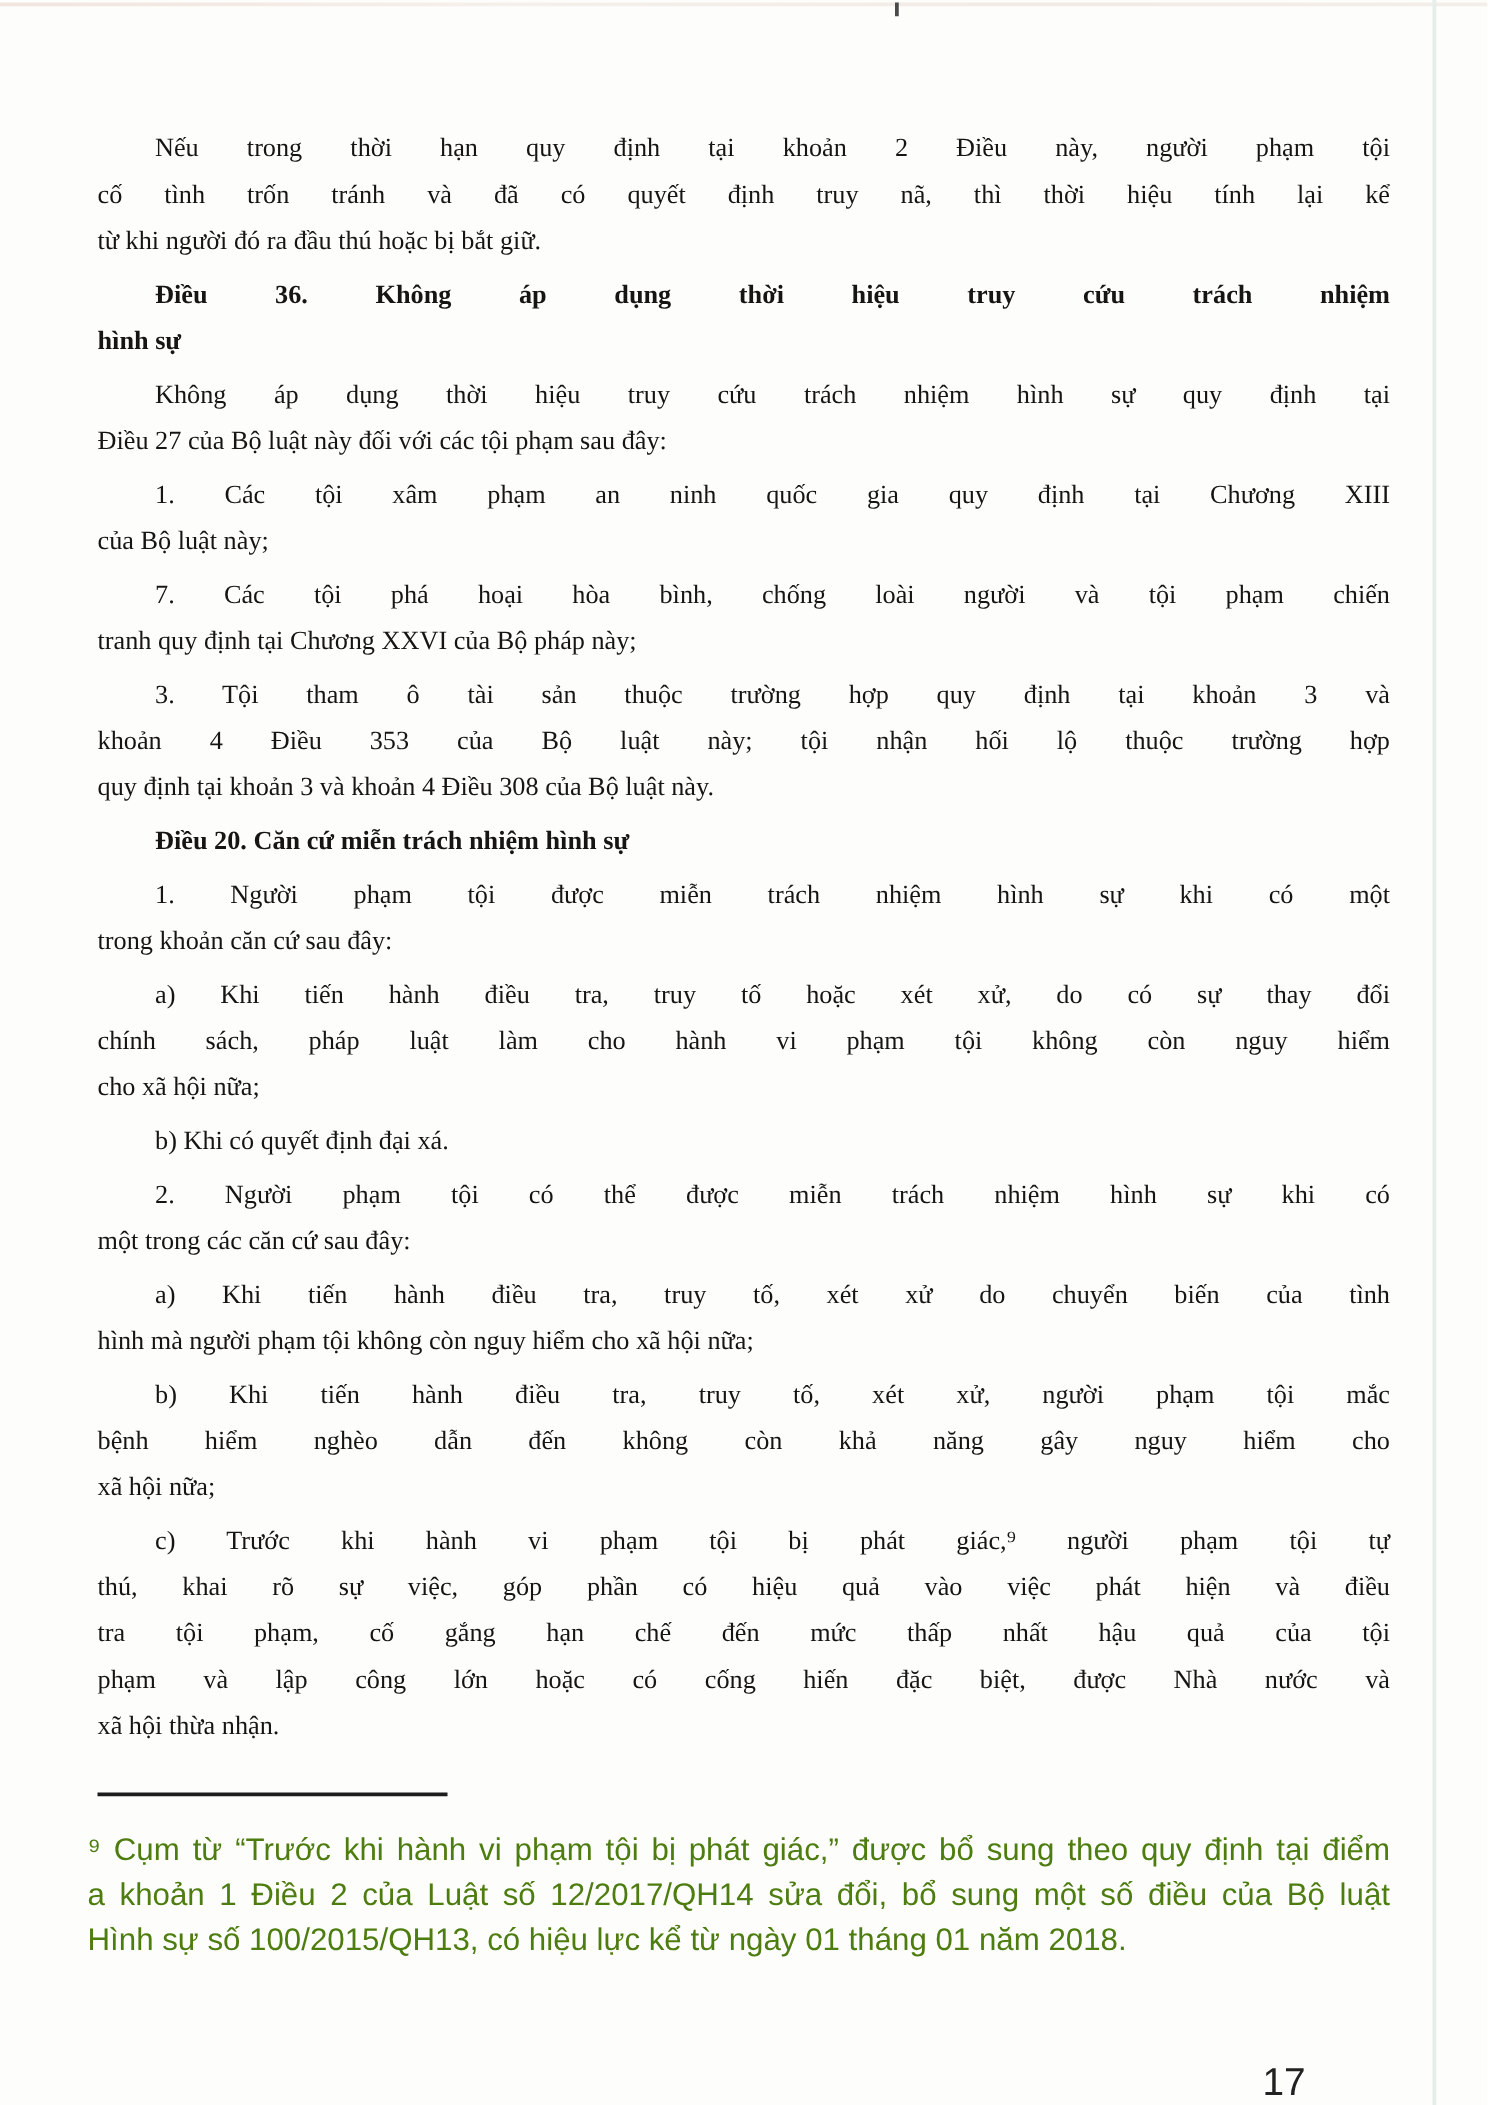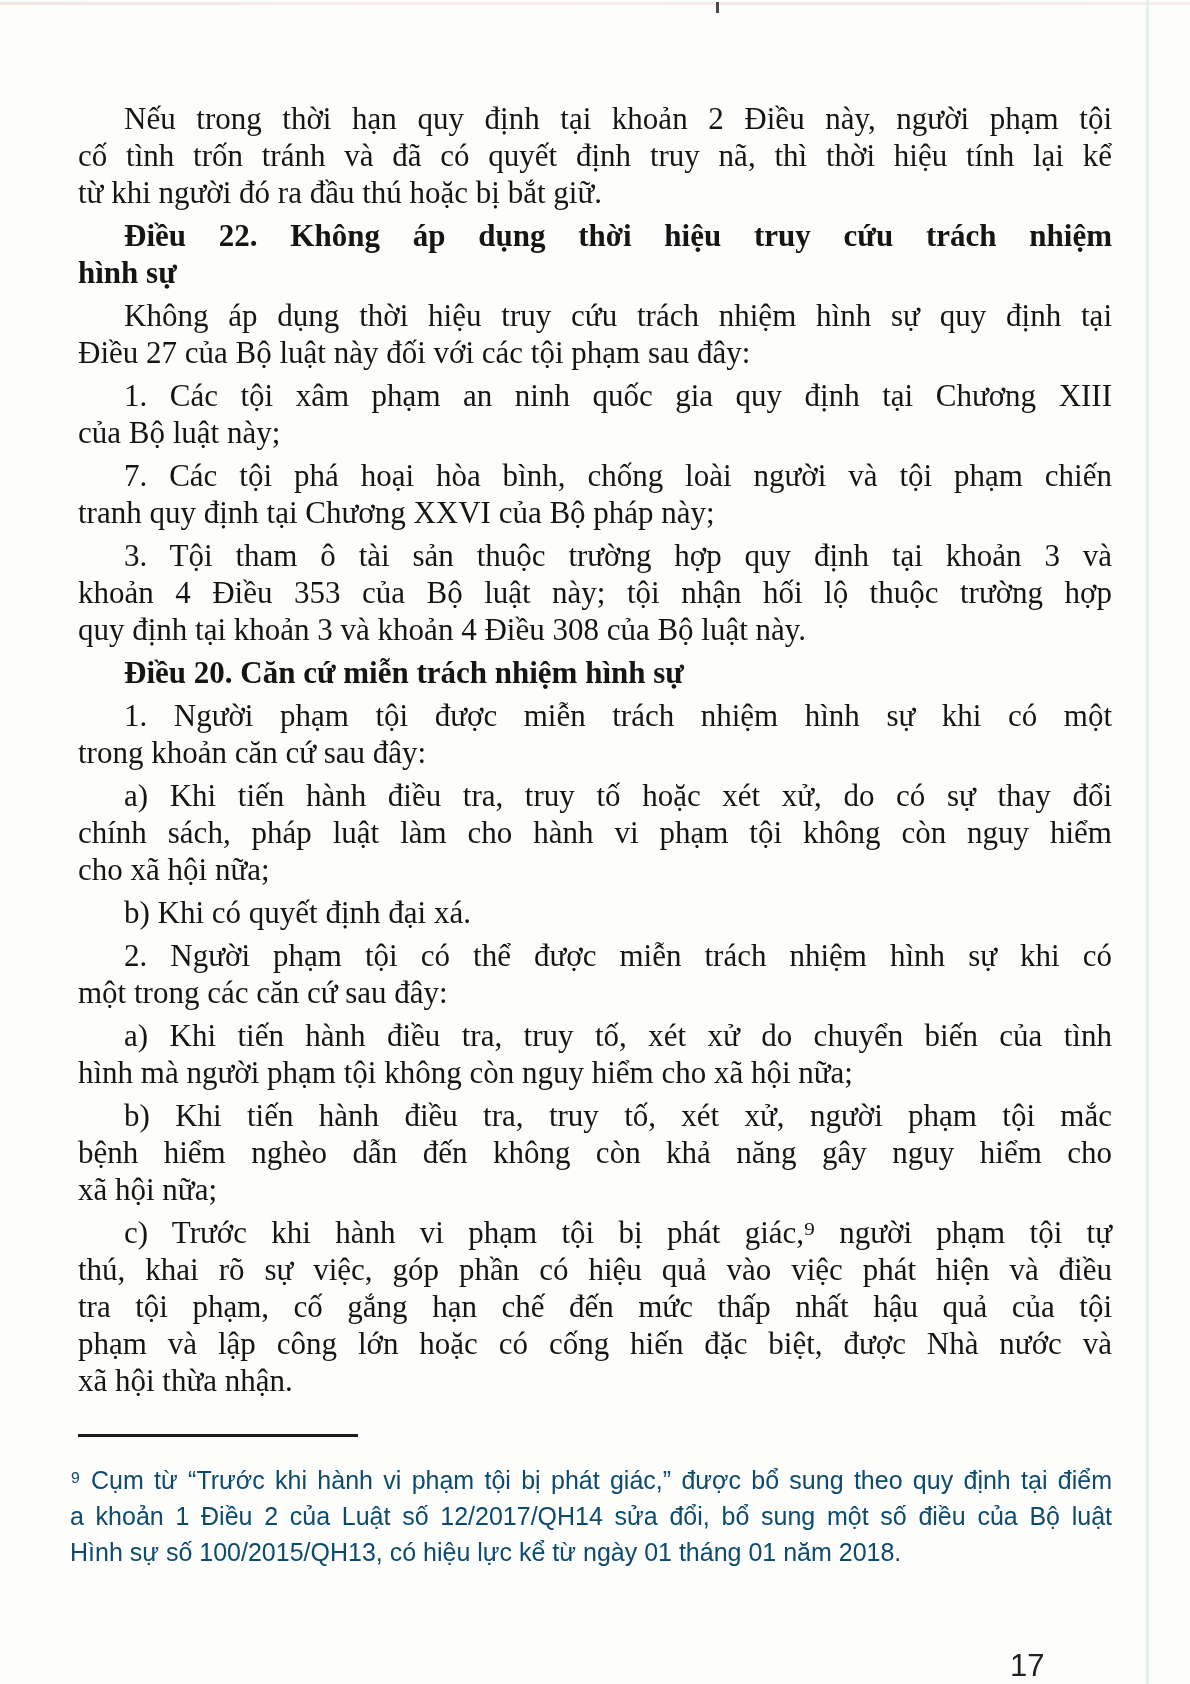--- a/index.html
+++ b/index.html
@@ -8,50 +8,50 @@
     background:#ffffff;
     font-family:"Liberation Serif","DejaVu Serif",serif;
   }
   .page{position:absolute;inset:0;background:#fdfdfc;}
   
   .top-edge{position:absolute;top:2px;left:0;width:100%;height:3px;
     background:linear-gradient(90deg,#f0e3db,#f5eee9 35%,#f0e8e2 70%,#f3ece6);opacity:.9;}
   .top-tick{position:absolute;left:716px;top:2px;width:3px;height:11px;background:#4a4a4a;}
   .right-edge{position:absolute;left:1146px;top:0;width:3px;height:100%;background:#e4eeea;}
   
-  .content{position:absolute;left:78px;top:100px;width:1034px;color:#161514;font-size:31px;}
+  .content{position:absolute;left:78px;top:100px;width:1034px;color:#161514;font-size:21px;}
   .para{margin:0 0 6px 0;}
   .ln{line-height:37px;text-align:justify;}
   .ln.just{text-align-last:justify;}
   .ln.ind{text-indent:46px;}
   .para.hd .ln{font-weight:700;}
   
   .rule{position:absolute;left:78px;top:1434px;width:280px;height:3px;background:#1c1c1c;}
-  .footnote{position:absolute;left:70px;top:1462px;width:1042px;color:#0c4a6e;
+  .footnote{position:absolute;left:70px;top:1462px;width:1042px;color:#4d7c0f;
     font-family:"Liberation Sans","DejaVu Sans",sans-serif;font-size:25px;}
   .footnote .ln{line-height:36px;}
   .pagenum{position:absolute;left:1010px;top:1649px;color:#222222;
     font-family:"Liberation Sans","DejaVu Sans",sans-serif;font-size:31px;line-height:34px;}
 </style>
 </head>
 <body>
 
 <div class="page">
   <div class="top-edge"></div>
   <div class="top-tick"></div>
   <div class="right-edge"></div>
 
   <div class="content" id="content">
       <div class="para">
         <div class="ln just ind">Nếu trong thời hạn quy định tại khoản 2 Điều này, người phạm tội</div>
         <div class="ln just">cố tình trốn tránh và đã có quyết định truy nã, thì thời hiệu tính lại kể</div>
         <div class="ln">từ khi người đó ra đầu thú hoặc bị bắt giữ.</div>
       </div>
       <div class="para hd">
-        <div class="ln just ind">Điều 22. Không áp dụng thời hiệu truy cứu trách nhiệm</div>
+        <div class="ln just ind">Điều 36. Không áp dụng thời hiệu truy cứu trách nhiệm</div>
         <div class="ln">hình sự</div>
       </div>
       <div class="para">
         <div class="ln just ind">Không áp dụng thời hiệu truy cứu trách nhiệm hình sự quy định tại</div>
         <div class="ln">Điều 27 của Bộ luật này đối với các tội phạm sau đây:</div>
       </div>
       <div class="para">
         <div class="ln just ind">1. Các tội xâm phạm an ninh quốc gia quy định tại Chương XIII</div>
         <div class="ln">của Bộ luật này;</div>
       </div>

